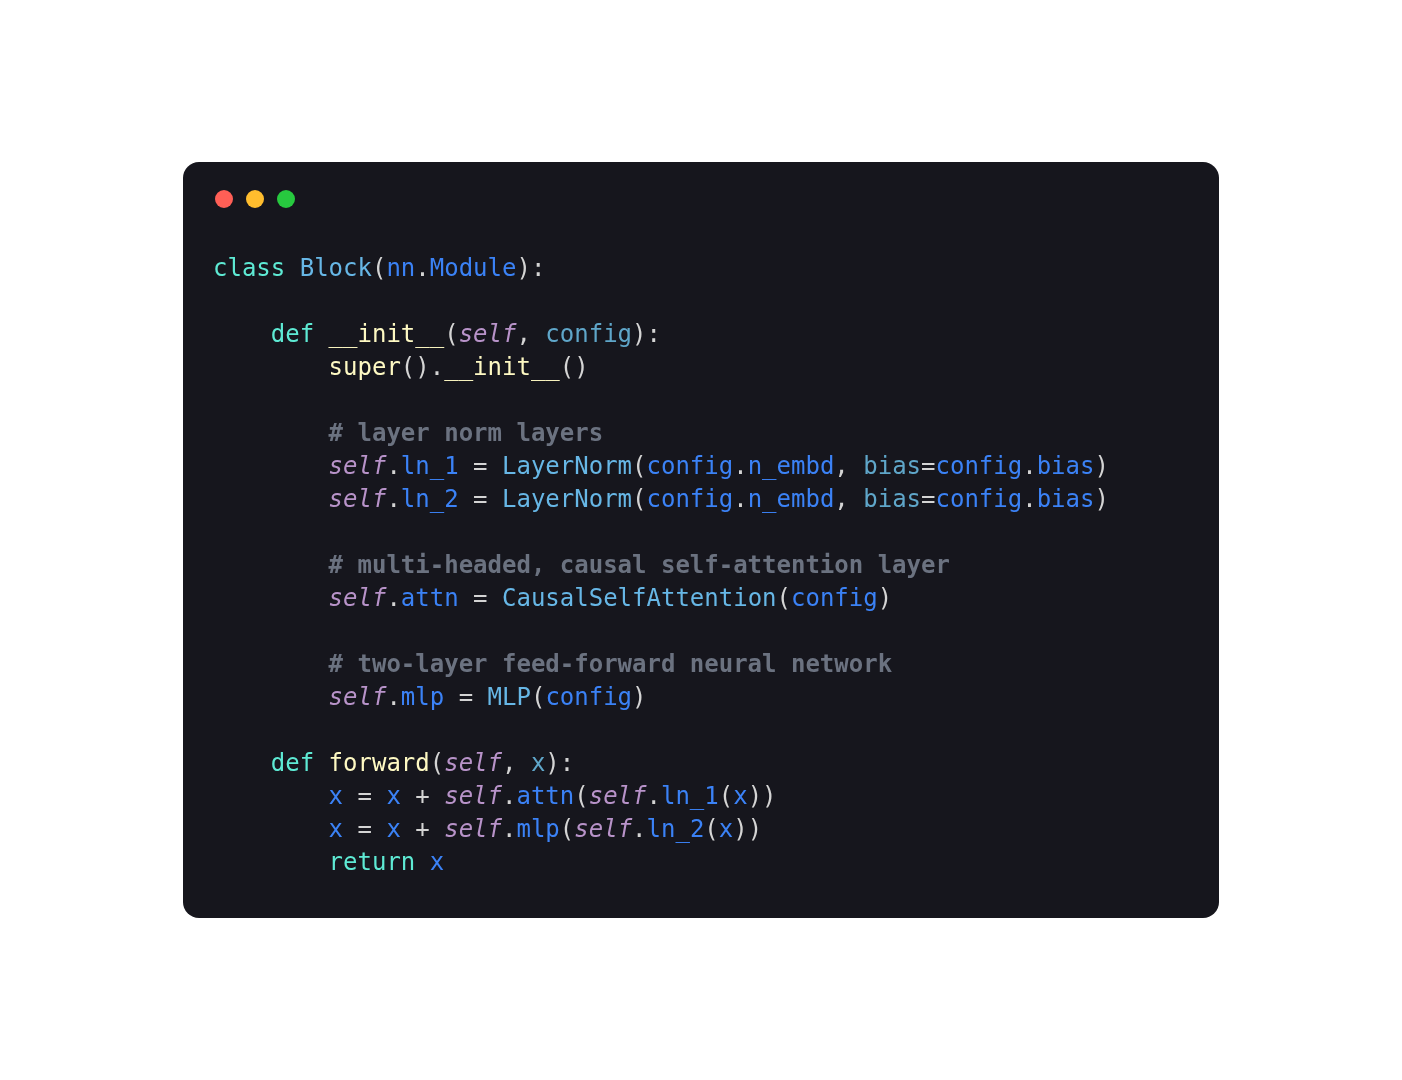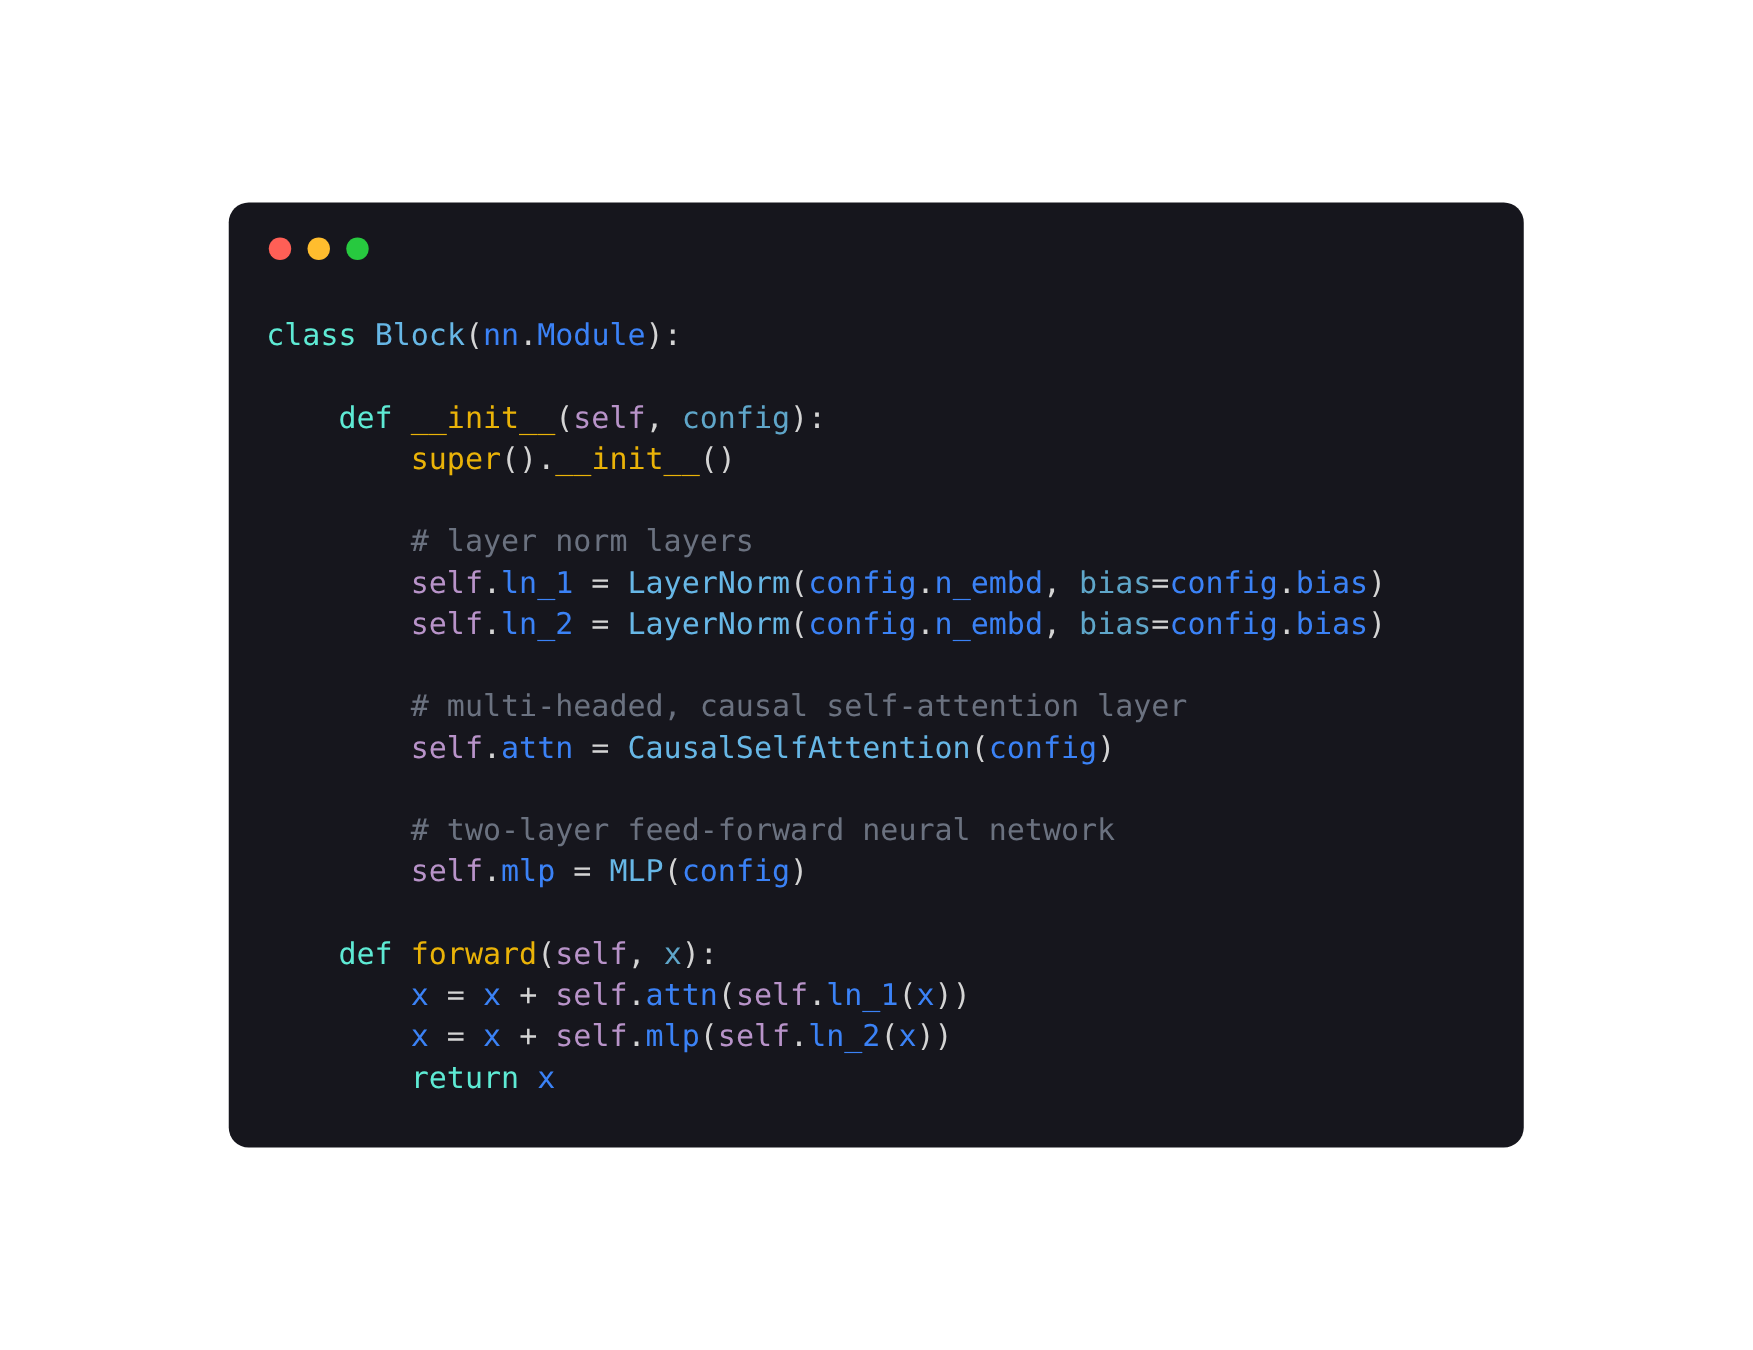--- a/index.html
+++ b/index.html
@@ -40,26 +40,26 @@
     .yellow { background: #ffbd2e; }
     .green { background: #27c93f; }
     .code {
       font-size: 24px;
       line-height: 33px;
       white-space: pre;
       color: #d4d4d4;
     }
     .kw { color: #5eead4; }
     .cls { color: #67b7e6; }
-    .fn { color: #eab308; }
+    .fn { color: #fef9c3; }
     .prm { color: #5fa6c9; }
-    .slf { color: #b893c9; }
+    .slf { color: #b893c9; font-style: italic; }
     .nm { color: #3b82f6; }
     .p { color: #d4d4d4; }
-    .cm { color: #6b7280; }
+    .cm { color: #6b7280; font-weight: bold; }
     .op { color: #d4d4d4; }
   </style>
 </head>
 <body>
 
 <div class="window">
   <div class="titlebar">
     <div class="traffic-light red"></div>
     <div class="traffic-light yellow"></div>
     <div class="traffic-light green"></div>

